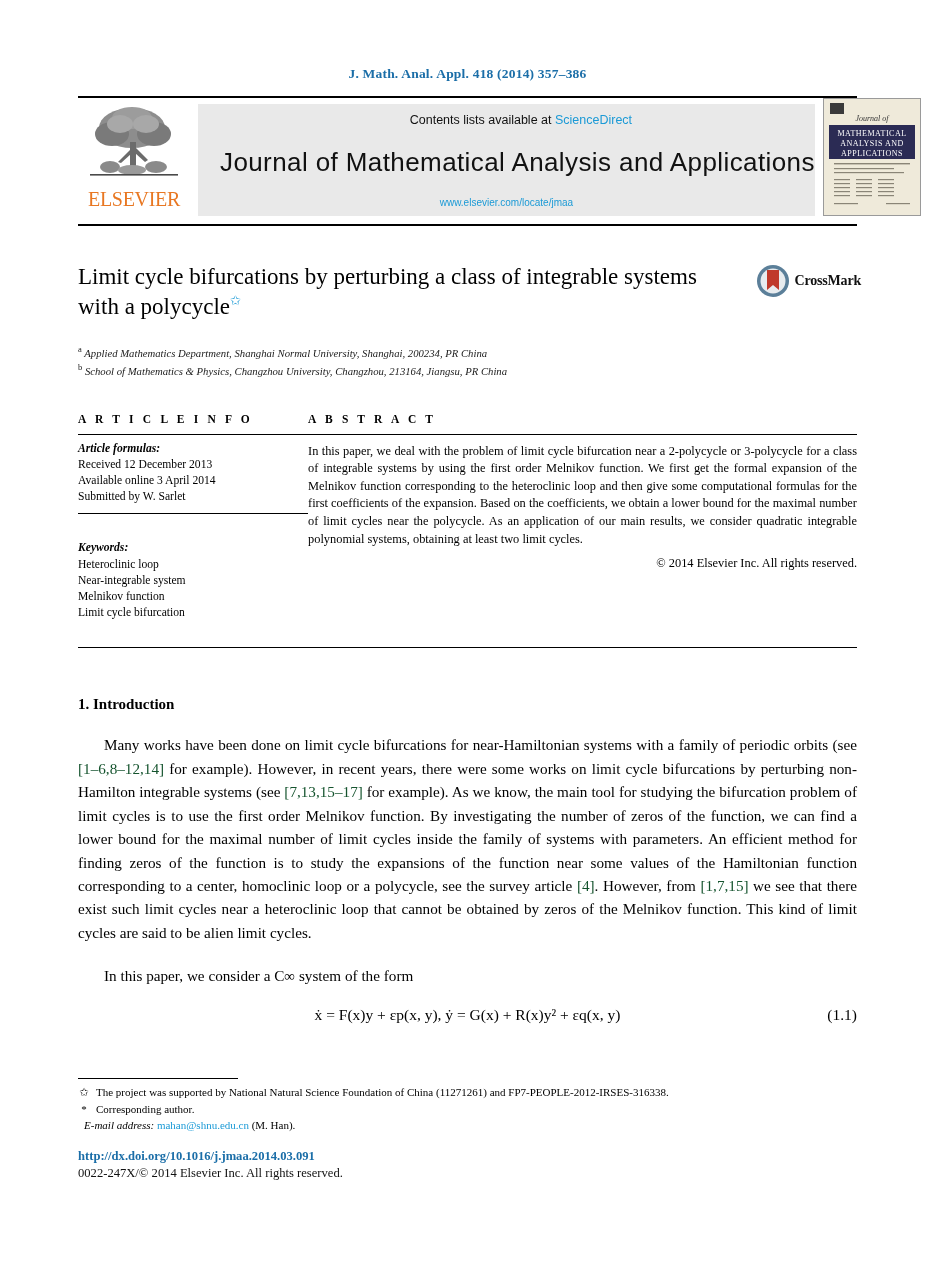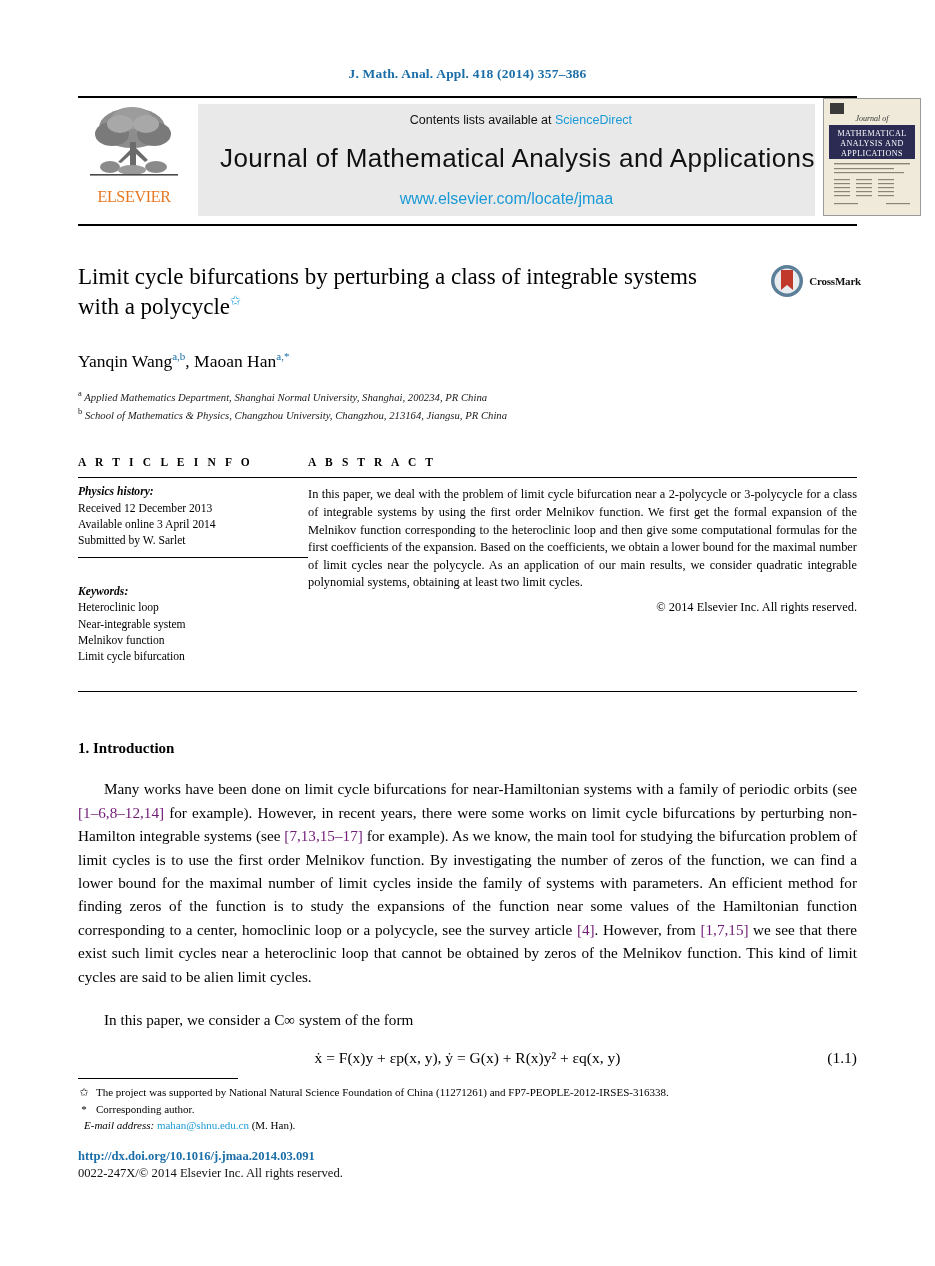--- a/index.html
+++ b/index.html
@@ -49,21 +49,21 @@
     flex-direction: column;
     align-items: center;
     justify-content: flex-start;
     padding-top: 6px;
     box-sizing: border-box;
   }
   .tree-svg { display:block; }
   .elsevier-word {
     font-family: "Liberation Serif", serif;
     color: #E87722;
-    font-size: 16px;
+    font-size: 20px;
     letter-spacing: -0.3px;
     font-weight: 400;
     line-height: 1;
     margin-top: 1px;
   }
   .journal-band {
     flex: 1 1 auto;
     background: #e9e9e9;
     margin: 6px 8px 8px 8px;
     display: flex;
@@ -82,21 +82,21 @@
   .contents-line a { color:#1b9ad6; text-decoration:none; }
   .journal-title {
     font-size: 26px;
     letter-spacing: 0.4px;
     color: #111;
     font-family: Liberation Sans, sans-serif;
     white-space: nowrap;
     padding-left: 22px;
   }
   .journal-url {
-    font-size: 16px;
+    font-size: 10px;
     font-family: "Liberation Sans", sans-serif;
     color: #1b9ad6;
   }
   .cover-thumb {
     width: 98px;
     flex: 0 0 98px;
     margin: 0 0 8px 0;
     border: 1px solid #9a9a9a;
     background: #efeada;
     position: relative;
@@ -123,21 +123,21 @@
   }
   .crossmark {
     position: absolute;
     right: -4px;
     top: 2px;
     display: flex;
     align-items: center;
     gap: 5px;
   }
   .crossmark-text {
-    font-size: 11px;
+    font-size: 14px;
     font-weight: bold;
     font-family: "Liberation Serif", serif;
     color: #111;
     letter-spacing: -0.2px;
   }
 
   .authors {
     margin: 22px 78px 0 78px;
     font-size: 17.5px;
   }
@@ -198,21 +198,21 @@
     font-size: 15px;
     font-weight: bold;
   }
   .body-text {
     margin: 20px 78px 0 78px;
     font-size: 15.2px;
     line-height: 1.54;
     text-align: justify;
   }
   .body-text.indent { text-indent: 26px; }
-  .cite { color: #701a75; }
+  .cite { color: #14532d; }
 
   .equation {
     margin: 18px 78px 0 78px;
     position: relative;
     font-size: 15.5px;
     text-align: center;
     font-family: "Liberation Serif", serif;
   }
   .eq-inner { display: inline-block; }
   .eq-num { position: absolute; right: 0; top: 0; }
@@ -327,36 +327,33 @@
     <div class="crossmark">
       <svg width="34" height="34" viewBox="0 0 34 34">
         <circle cx="17" cy="17" r="16" fill="#5b7f99"></circle>
         <circle cx="17" cy="17" r="12.5" fill="#e8ecef"></circle>
         <path d="M11 6 L23 6 L23 26 L17 21 L11 26 Z" fill="#c0392b"></path>
       </svg>
       <span class="crossmark-text">CrossMark</span>
     </div>
   </div>
 
-  <div class="authors">
-    <span>Yanqin Wang</span><span class="sup-link">a,b</span><span>, </span><span>Maoan Han</span><span class="sup-link">a,*</span>
-  </div>
 
   <div class="affiliations">
     <div><span class="aff-mark">a</span> <span>Applied Mathematics Department, Shanghai Normal University, Shanghai, 200234, PR China</span></div>
     <div><span class="aff-mark">b</span> <span>School of Mathematics &amp; Physics, Changzhou University, Changzhou, 213164, Jiangsu, PR China</span></div>
   </div>
 
   <div class="info-abstract">
 
     <div class="col-info">
       <div class="sec-caps">A R T I C L E   I N F O</div>
       <div class="rule"></div>
       <div class="hist-block">
-        <div class="hist-head">Physics history:</div>
+        <div class="hist-head">Article formulas:</div>
         <div>Received 12 December 2013</div>
         <div>Available online 3 April 2014</div>
         <div>Submitted by W. Sarlet</div>
       </div>
       <div class="rule-thin"></div>
       <div class="kw-block">
         <div class="kw-head">Keywords:</div>
         <div>Heteroclinic loop</div>
         <div>Near-integrable system</div>
         <div>Melnikov function</div>

